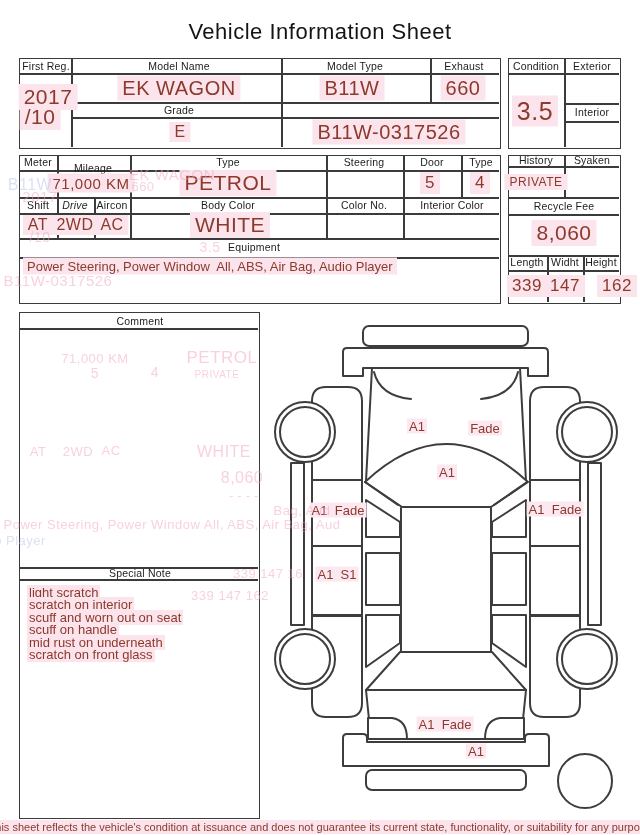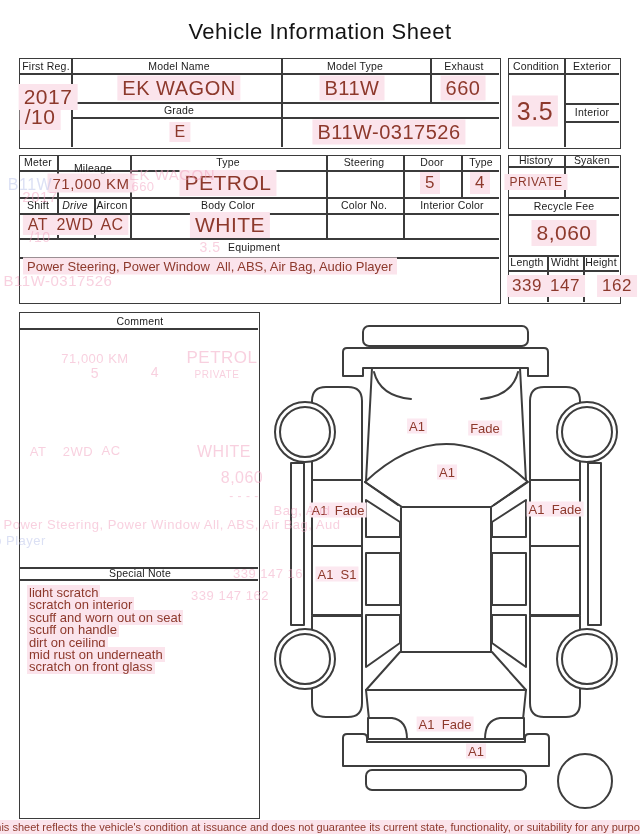--- a/index.html
+++ b/index.html
@@ -163,21 +163,20 @@
   <div class="lbl" style="left:140px;top:321px;">Comment</div>
   <div class="hline" style="left:19px;top:328px;width:239px;"></div>
   <div class="hline" style="left:19px;top:567px;width:239px;"></div>
   <div class="lbl" style="left:140px;top:573px;">Special Note</div>
   <div class="hline" style="left:19px;top:579px;width:239px;"></div>
   <div id="note-list" class="abs" style="left:27px;top:587px;width:228px;">
       <div class="note-line"><span class="hl">light scratch</span></div>
       <div class="note-line"><span class="hl">scratch on interior</span></div>
       <div class="note-line"><span class="hl">scuff and worn out on seat</span></div>
       <div class="note-line"><span class="hl">scuff on handle</span></div>
-      <div class="note-line"><span class="hl">dirt on ceiling</span></div>
       <div class="note-line"><span class="hl">mid rust on underneath</span></div>
       <div class="note-line"><span class="hl">scratch on front glass</span></div>
     </div>
 
   <div class="abs" style="left:270px;top:310px;width:370px;height:500px;">
     <svg width="370" height="500" viewBox="0 0 370 500">
 
       <rect class="fw" x="21" y="153" width="13" height="162"></rect>
       <path class="fw" d="M42,170 V91 Q42,77 56,77 H78 Q92,77 92,91 V170 Z"></path>
       <rect class="fw" x="42" y="170" width="50" height="66"></rect>

